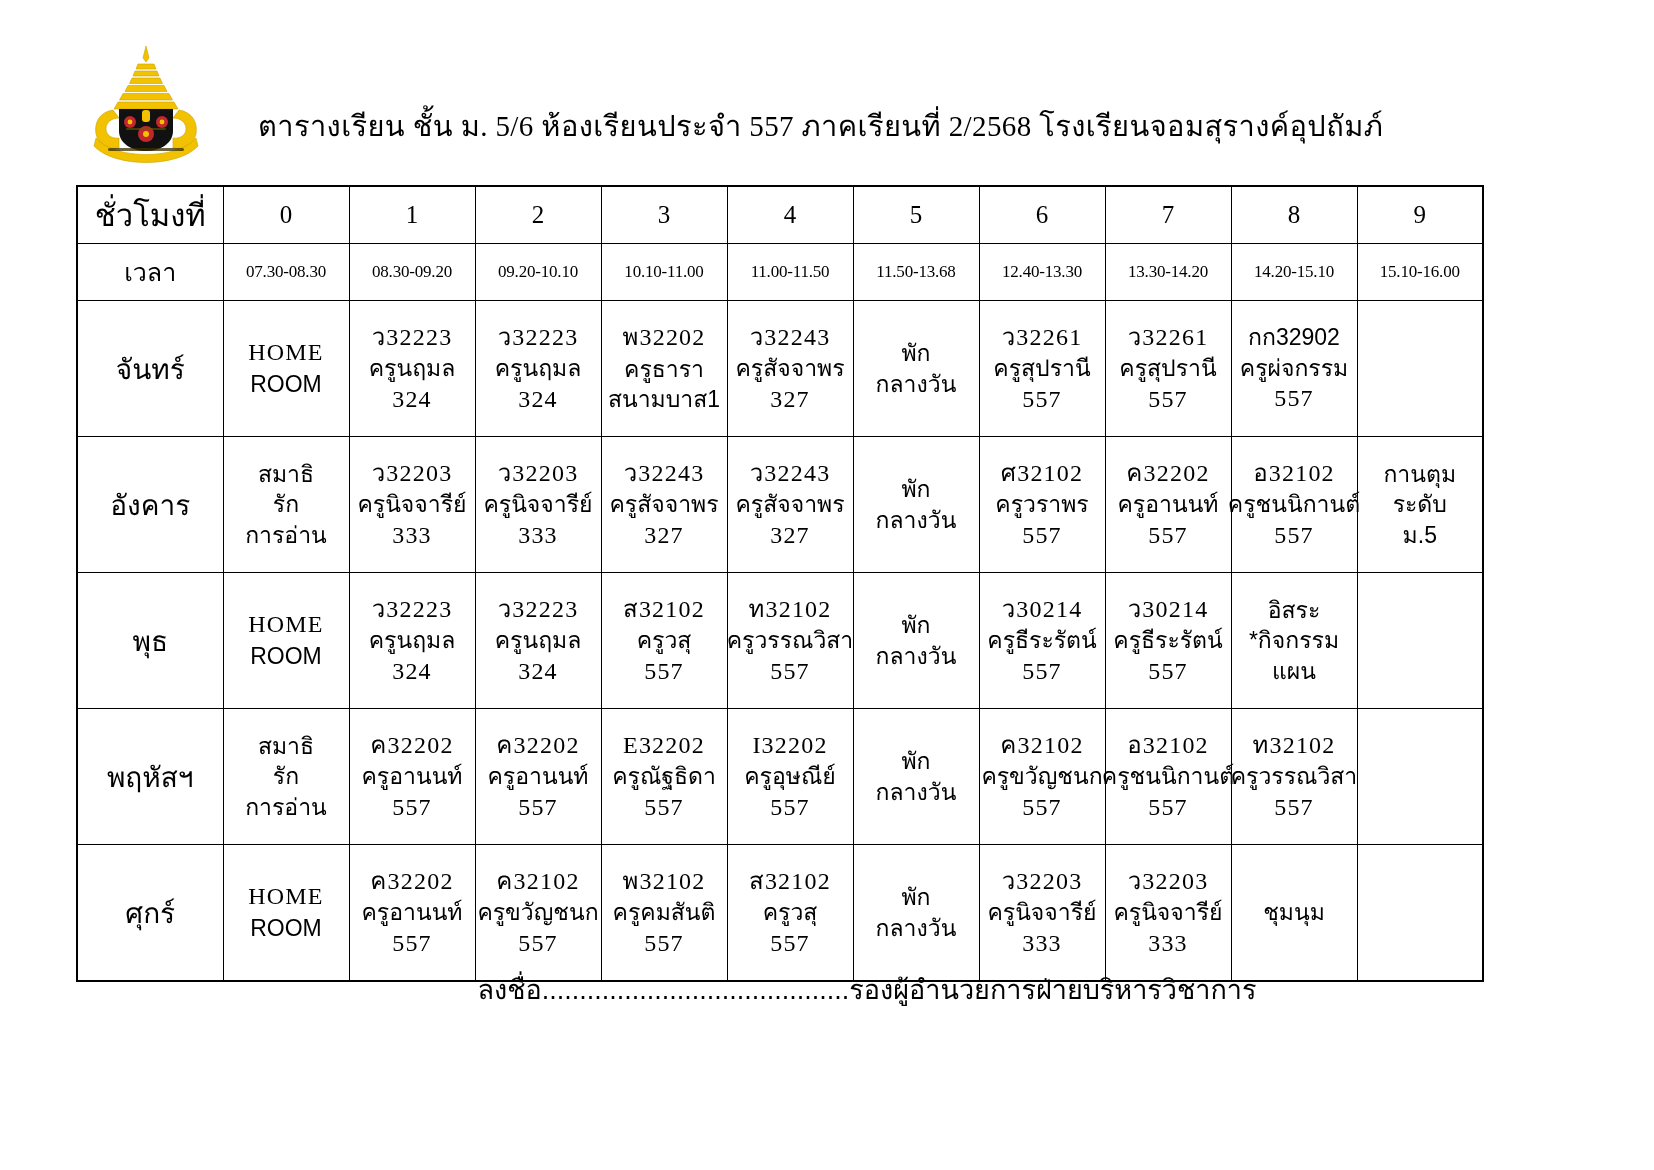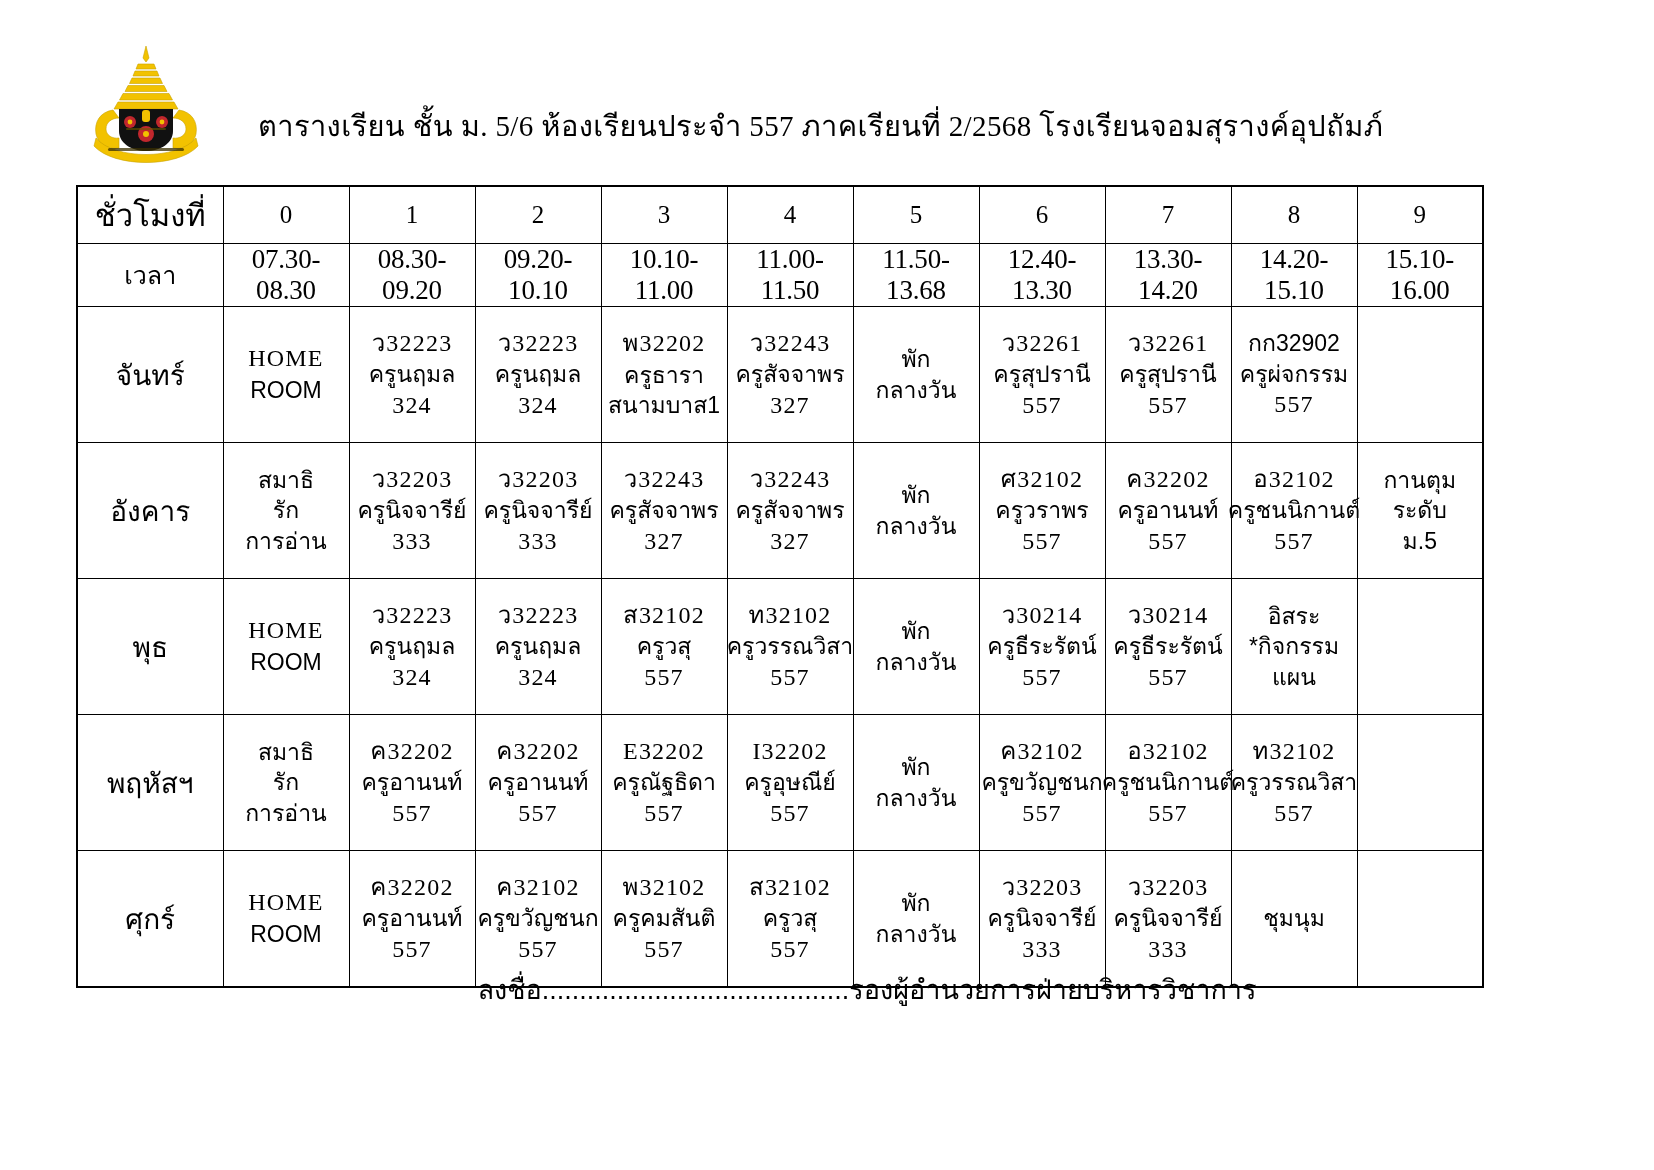--- a/index.html
+++ b/index.html
@@ -76,21 +76,21 @@
   table.timetable {
     border: 2.5px solid #000;
   }
 
   col.c-day    { width: 146px; }
   col.c-period { width: 126px; }
 
   tr.row-periods td { height: 56px; font-size: 25px; }
   tr.row-periods td.day-head { font-size: 31px; }
 
-  tr.row-times td { height: 56px; font-size: 27px; letter-spacing: -0.2px; }
+  tr.row-times td { height: 56px; font-size: 17px; letter-spacing: -0.2px; }
   tr.row-times td.day-head { font-size: 25px; letter-spacing: 0; }
 
   tr.row-day td { height: 135px; }
 
   td.day-head {
     font-size: 28px;
     font-weight: bold;
   }
 
   .cell {

